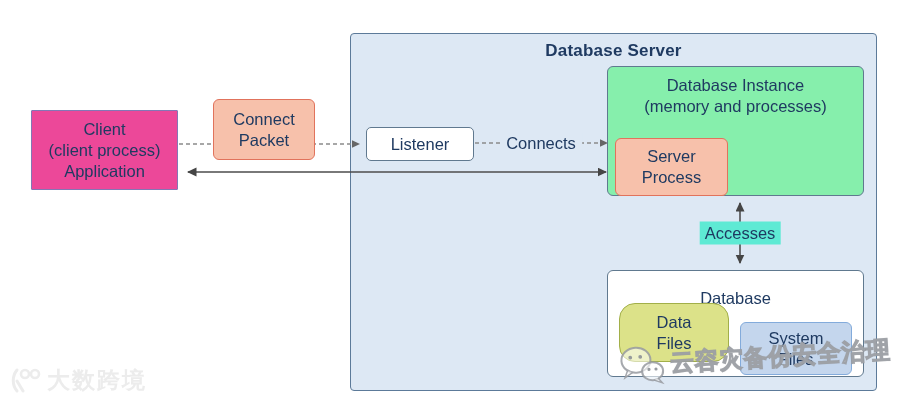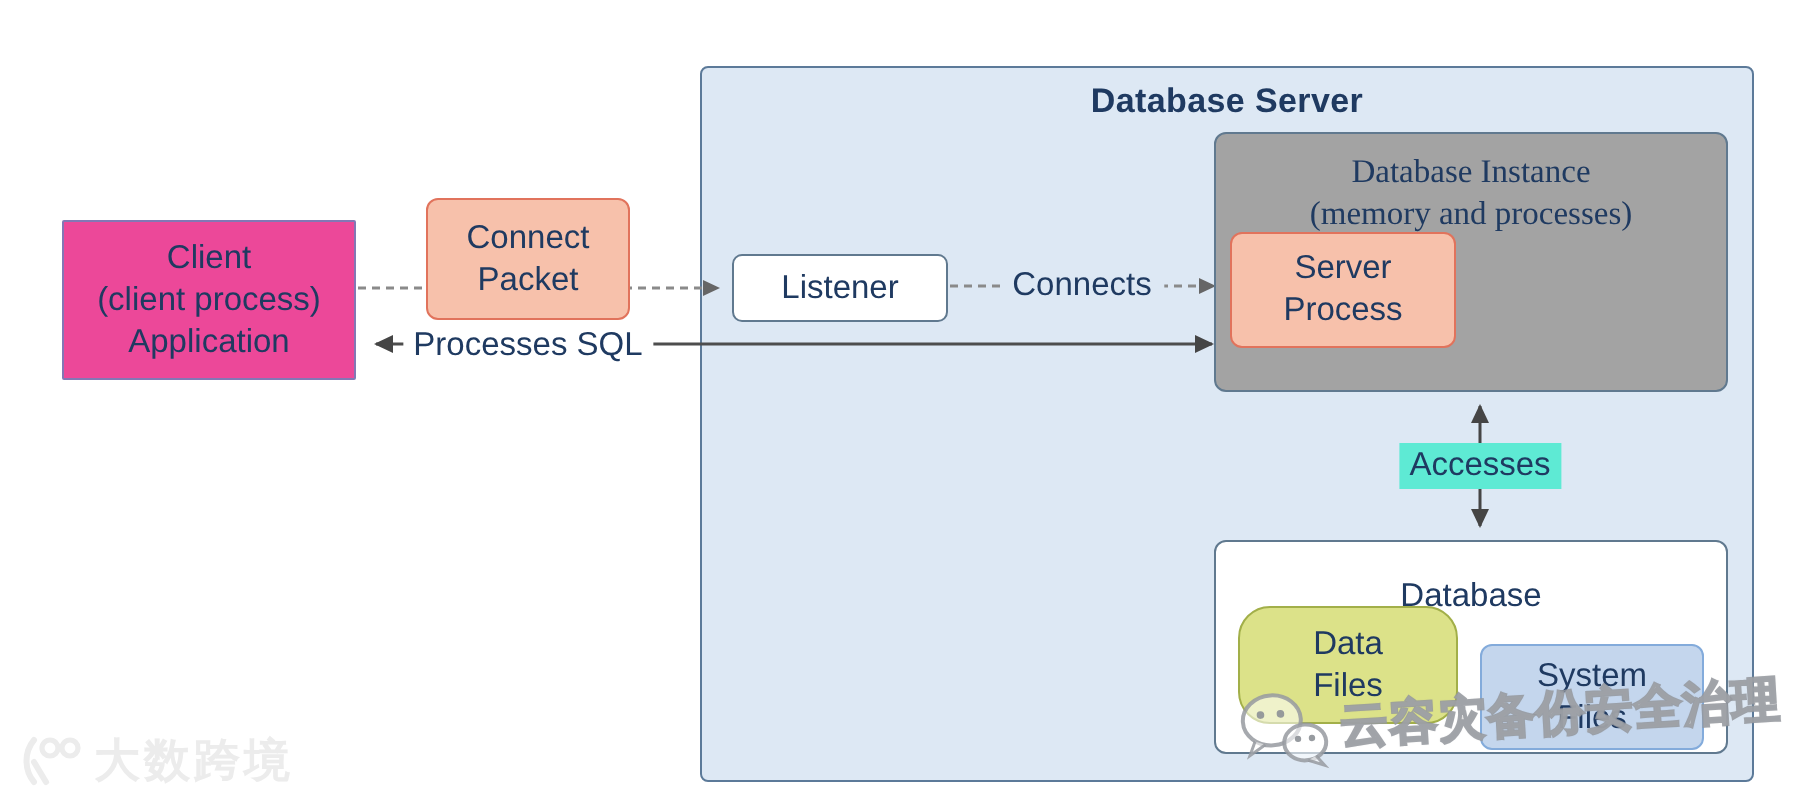--- a/index.html
+++ b/index.html
@@ -20,27 +20,27 @@
   
   .node{
     position:absolute;display:flex;flex-direction:column;align-items:center;justify-content:center;
     text-align:center;font-size:16.5px;line-height:21px;z-index:3;box-sizing:border-box;
   }
   .node span{display:block;}
   .client-app{left:31px;top:110px;width:147px;height:80px;background:#ec4899;border:1.6px solid #8377b5;border-radius:1px;}
   .connect-packet{left:213px;top:99px;width:102px;height:61px;background:#f7c1ab;border:1.6px solid #e1735c;border-radius:6px;}
   .listener{left:366px;top:127px;width:108px;height:34px;background:#ffffff;border:1.4px solid #60798f;border-radius:5px;}
   .db-instance{
-    position:absolute;left:607px;top:66px;width:257px;height:130px;background:#a3a3a3;
+    position:absolute;left:607px;top:66px;width:257px;height:130px;background:#86efac;
     border:1.4px solid #60798f;border-radius:6px;z-index:3;box-sizing:border-box;
-    text-align:center;font-size:16.5px;line-height:21px;font-family:Liberation Serif, serif;
+    text-align:center;font-size:16.5px;line-height:21px;
   }
   .db-instance .title{padding-top:8px;}
   .db-instance .title span{display:block;}
-  .server-process{left:615px;top:116px;width:113px;height:58px;background:#f7c1ab;border:1.6px solid #e1735c;border-radius:6px;}
+  .server-process{left:615px;top:138px;width:113px;height:58px;background:#f7c1ab;border:1.6px solid #e1735c;border-radius:6px;}
   .database{
     position:absolute;left:607px;top:270px;width:257px;height:107px;background:#ffffff;
     border:1.4px solid #60798f;border-radius:6px;z-index:3;box-sizing:border-box;
     text-align:center;font-size:16.5px;line-height:21px;
   }
   .database .title{padding-top:17px;}
   .data-files{left:619px;top:303px;width:110px;height:59px;background:#dce289;border:1.5px solid #a2af49;border-radius:16px;}
   .system-files{left:740px;top:322px;width:112px;height:53px;background:#c4d6ed;border:1.5px solid #83abdb;border-radius:6px;}
   
   .edge-label{
@@ -133,21 +133,20 @@
     <span>Data</span>
     <span>Files</span>
   </div>
 
   <div class="node system-files">
     <span>System</span>
     <span>Files</span>
   </div>
 
   <div class="edge-label lbl-connects">Connects</div>
-  <div class="edge-label lbl-processes-sql">Processes SQL</div>
   <div class="edge-label lbl-accesses">Accesses</div>
 
   <div class="watermark">
     <svg width="48" height="42" viewBox="0 0 48 42">
       <ellipse cx="19" cy="16" rx="14.5" ry="12.5" fill="rgba(255,255,255,0.55)" stroke="rgba(150,154,160,0.85)" stroke-width="2"></ellipse>
       <path d="M10 26 L7 33 L15 28" fill="rgba(255,255,255,0.55)" stroke="rgba(150,154,160,0.85)" stroke-width="1.5"></path>
       <circle cx="13.5" cy="13" r="1.9" fill="rgba(140,144,150,0.9)"></circle>
       <circle cx="23.5" cy="13" r="1.9" fill="rgba(140,144,150,0.9)"></circle>
       <ellipse cx="35" cy="28" rx="10.5" ry="9" fill="rgba(255,255,255,0.6)" stroke="rgba(150,154,160,0.85)" stroke-width="2"></ellipse>
       <circle cx="31.5" cy="26" r="1.6" fill="rgba(140,144,150,0.9)"></circle>

